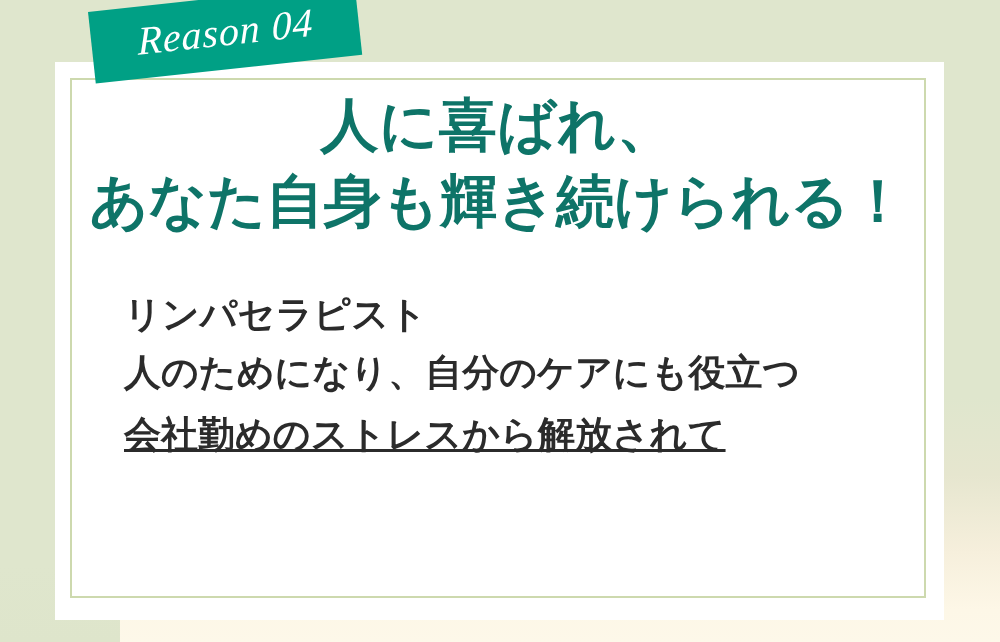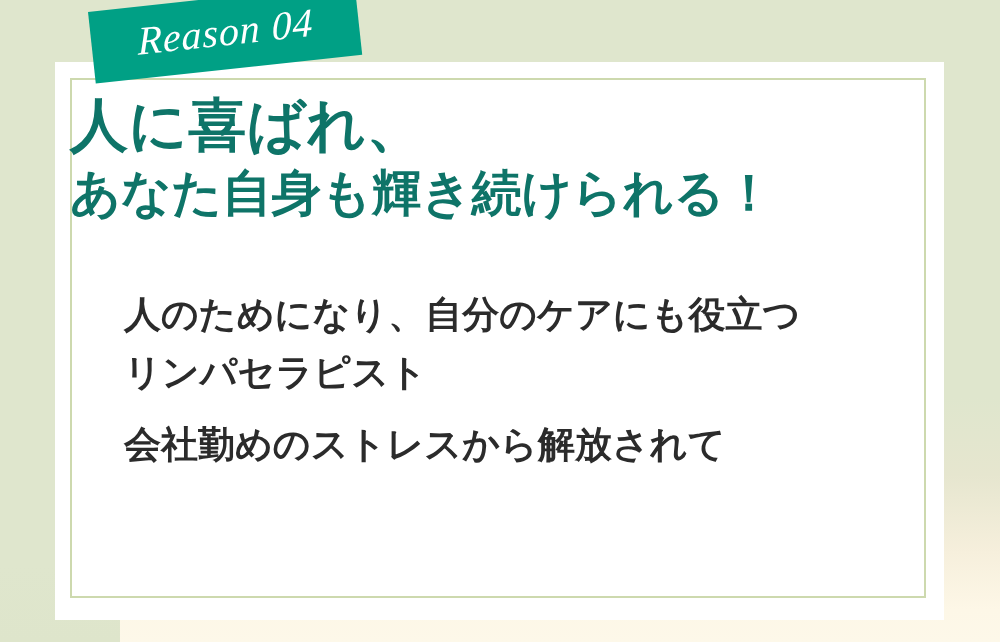--- a/index.html
+++ b/index.html
@@ -91,54 +91,54 @@
     line-height: 1;
     padding-bottom: 3px;
   }
 
   
   .headline {
     position: absolute;
     left: 70px;
     top: 96px;
     width: 856px;
-    text-align: left;
+    text-align: center;
     color: #0e7468;
     font-weight: bold;
     line-height: 1.0;
     letter-spacing: 0.5px;
   }
   .headline-line1 {
     font-size: 58px;
     display: block;
     padding-bottom: 18px;
   }
   .headline-line2 {
-    font-size: 50px;
+    font-size: 58px;
     display: block;
     letter-spacing: -0.5px;
-    font-family: Liberation Mono, monospace;
   }
 
   
   .body-copy {
     position: absolute;
     left: 124px;
     top: 296px;
     width: 790px;
     color: #2b2b2b;
     font-weight: bold;
     font-size: 37px;
     line-height: 1.0;
   }
   .body-para {
     margin: 0;
   }
   .body-para + .body-para {
-    margin-top: 35px;
+    margin-top: 25px;
+    text-decoration: underline;
   }
   .body-line {
     display: block;
     white-space: nowrap;
   }
   .body-line + .body-line {
     margin-top: 21px;
   }
 </style>
 </head>
@@ -156,21 +156,21 @@
     <span class="ribbon-label">Reason 04</span>
   </div>
 
   <div class="headline">
     <span class="headline-line1">人に喜ばれ、</span>
     <span class="headline-line2">あなた自身も輝き続けられる！</span>
   </div>
 
   <div class="body-copy">
     <p class="body-para">
+      <span class="body-line">リンパセラピスト</span>
       <span class="body-line">人のためになり、自分のケアにも役立つ</span>
-      <span class="body-line">リンパセラピスト</span>
     </p>
     <p class="body-para">
       <span class="body-line">会社勤めのストレスから解放されて</span>
     </p>
   </div>
 
 </div>
 
 </body></html>

